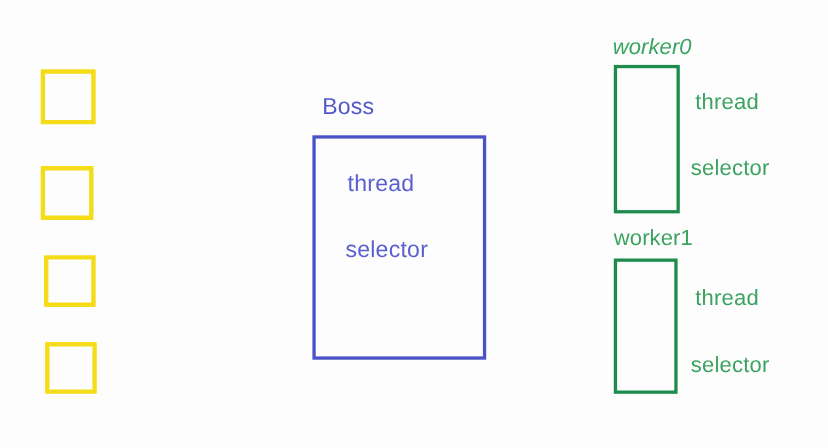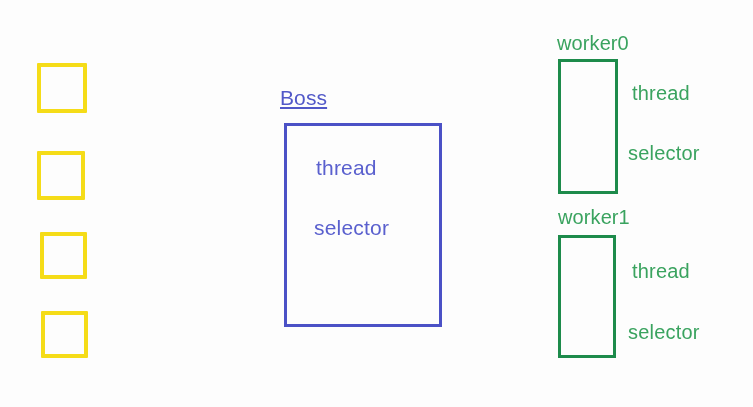--- a/index.html
+++ b/index.html
@@ -79,31 +79,31 @@
 <div id="canvas">
 
   <div>
     <div class="queue-square" style="left:37px; top:63px; width:50px; height:50px;"></div>
     <div class="queue-square" style="left:37px; top:151px; width:48px; height:49px;"></div>
     <div class="queue-square" style="left:40px; top:232px; width:47px; height:47px;"></div>
     <div class="queue-square" style="left:41px; top:311px; width:47px; height:47px;"></div>
   </div>
 
   <div>
-    <div class="boss-label" style="left:280px; top:87px;text-decoration:underline;">Boss</div>
+    <div class="boss-label" style="left:293px; top:87px;">Boss</div>
 
     <div class="boss-box" style="left:284px; top:123px; width:158px; height:204px;"></div>
 
     <div class="boss-text" style="left:316px; top:157px;">thread</div>
 
     <div class="boss-text" style="left:314px; top:217px;">selector</div>
   </div>
 
   <div>
-    <div class="worker-label" style="left:557px; top:33px;">worker0</div>
+    <div class="worker-label" style="left:557px; top:33px;font-style:italic;">worker0</div>
 
     <div class="worker-box" style="left:558px; top:59px; width:60px; height:135px;"></div>
 
     <div class="worker-text" style="left:632px; top:83px;">thread</div>
 
     <div class="worker-text" style="left:628px; top:143px;">selector</div>
   </div>
 
   <div>
     <div class="worker-label" style="left:558px; top:207px;text-align:center;">worker1</div>

